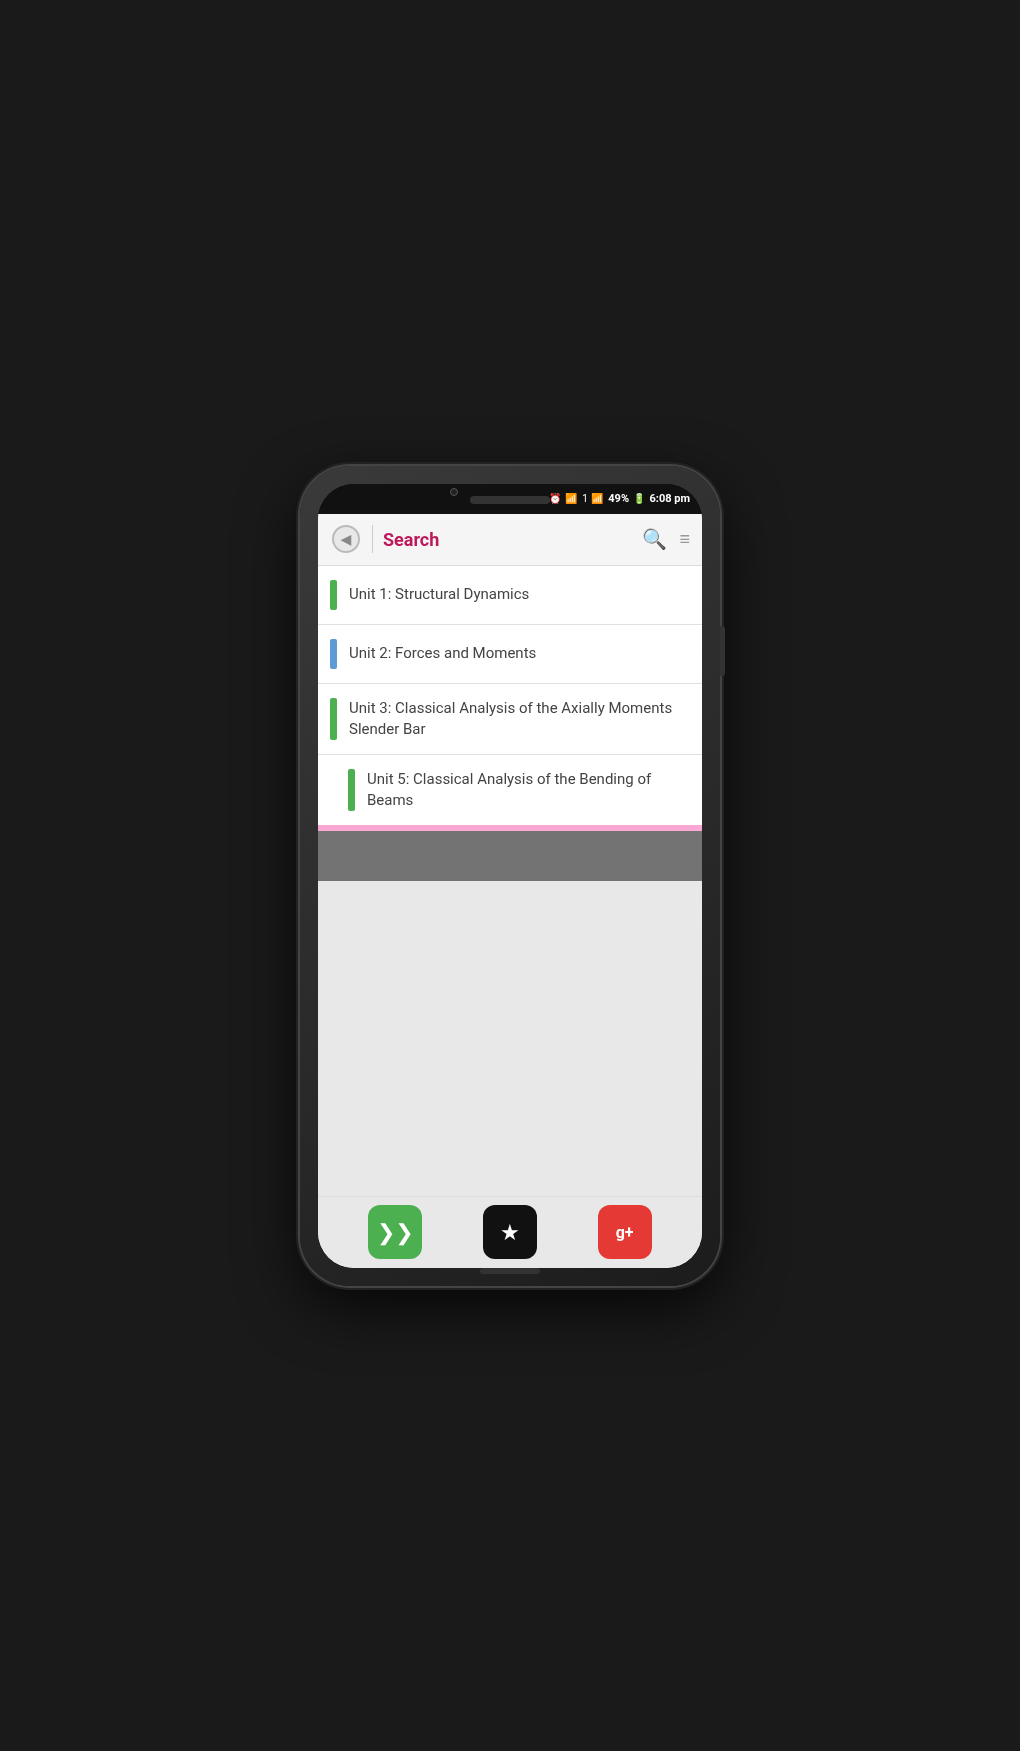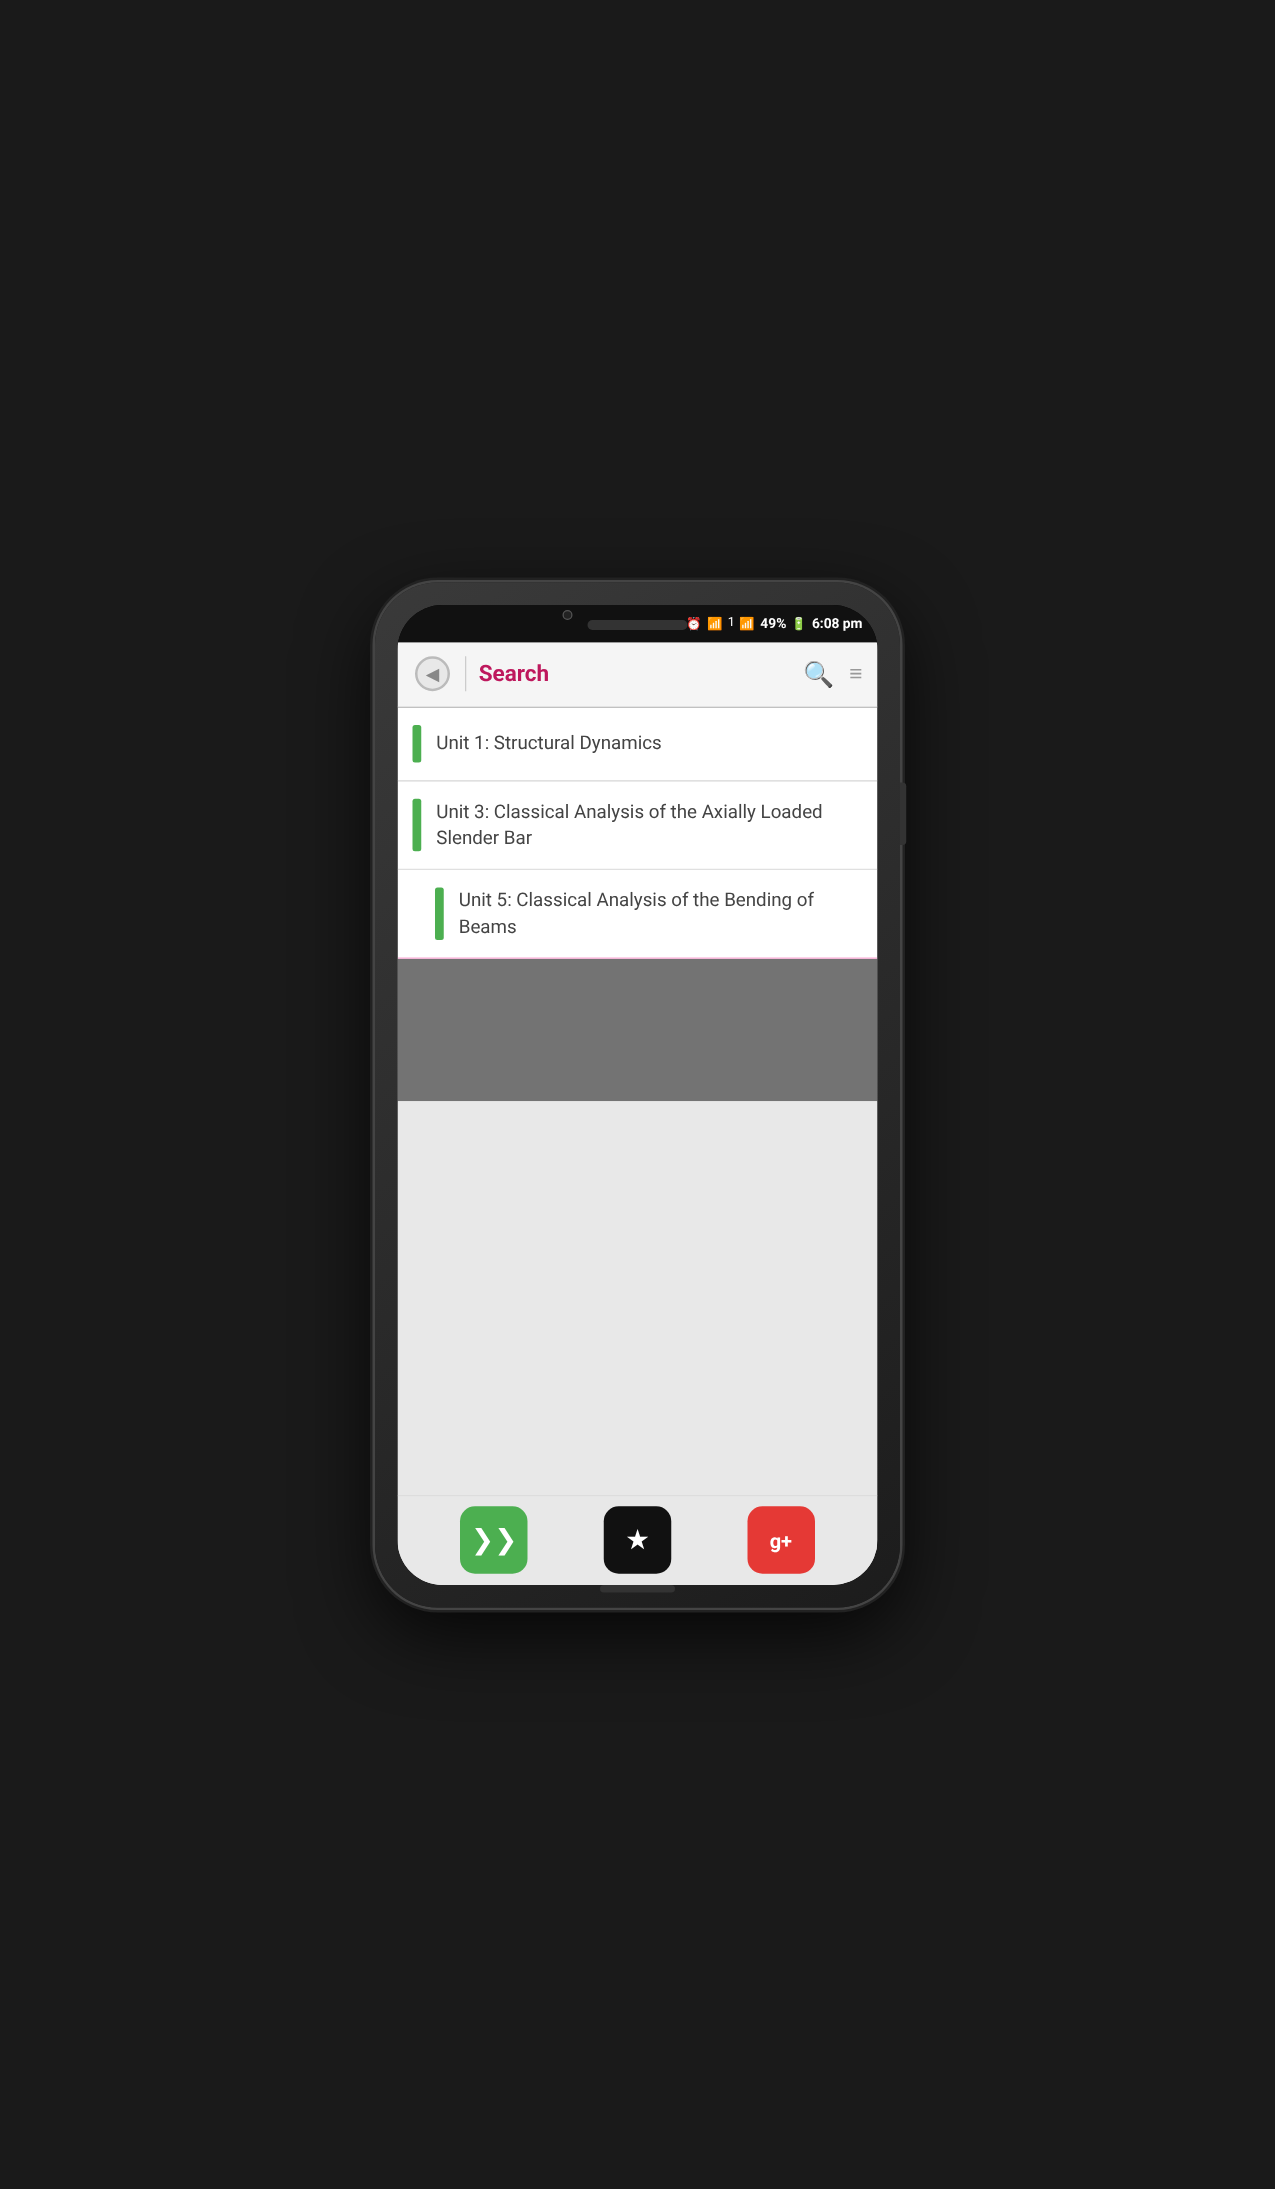--- a/index.html
+++ b/index.html
@@ -160,21 +160,21 @@
       display: flex;
       align-items: stretch;
       padding: 14px 14px 14px 12px;
       border-bottom: 1px solid #e0e0e0;
       background: #fff;
       cursor: pointer;
       min-height: 58px;
     }
 
     .unit-item:last-child {
-      border-bottom: 1px solid #f9a8d4;
+      border-bottom: 6px solid #f9a8d4;
       padding-left: 30px;
     }
 
     .unit-bar {
       width: 7px;
       border-radius: 2px;
       margin-right: 12px;
       flex-shrink: 0;
       min-height: 30px;
       align-self: stretch;
@@ -301,22 +301,26 @@
           <span class="action-grid">≡</span>
         </div>
       </div>
 
       <div class="unit-list" id="unit-list-container">
       <div class="unit-item">
             <div class="unit-bar green"></div>
             <span class="unit-text">Unit 1: Structural Dynamics</span>
           </div>
           <div class="unit-item">
+            <div class="unit-bar blue"></div>
+            <span class="unit-text">Unit 2: Forces and Moments</span>
+          </div>
+          <div class="unit-item">
             <div class="unit-bar green"></div>
-            <span class="unit-text">Unit 3: Classical Analysis of the Axially Loaded Slender Bar</span>
+            <span class="unit-text">Unit 3: Classical Analysis of the Axially Moments Slender Bar</span>
           </div>
           <div class="unit-item">
             <div class="unit-bar green"></div>
             <span class="unit-text">Unit 5: Classical Analysis of the Bending of Beams</span>
           </div>
         </div>
 
       <div class="spacer-area"></div>
 
       <div class="bottom-bar">

